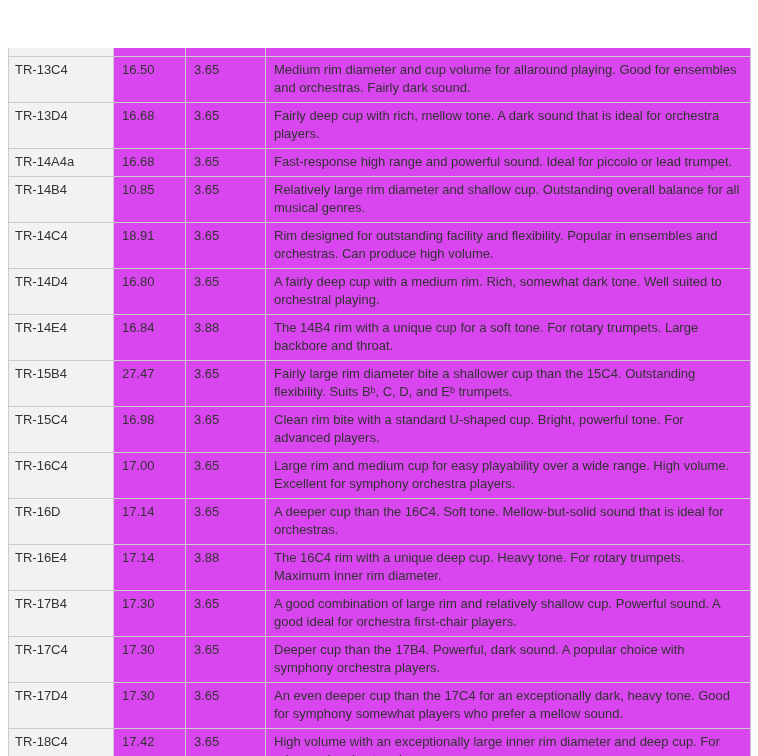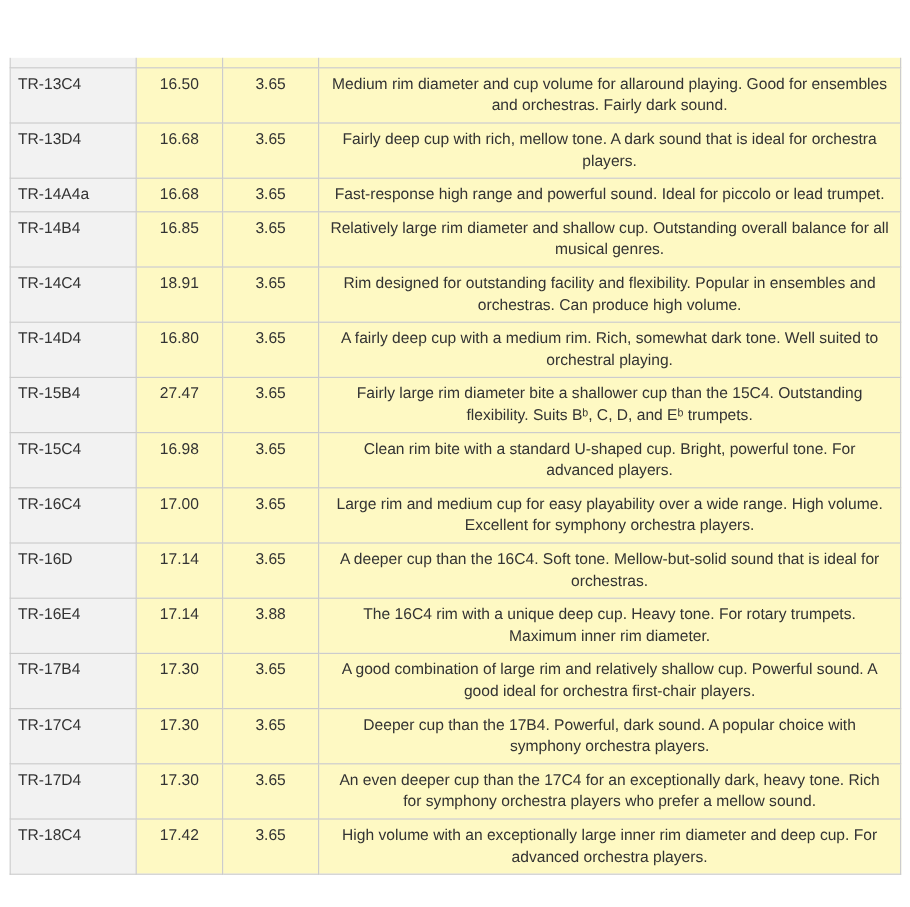--- a/index.html
+++ b/index.html
@@ -35,23 +35,22 @@
     border: 1px solid #cccccc;
     vertical-align: top;
     text-align: left;
     font-weight: normal;
     padding: 4px 8px 5px 6px;
   }
   table.spec th {
     background: #f2f2f2;
   }
   table.spec td {
-    background: #fef9c3;
+    background: #d946ef;
     padding-left: 8px;
-    text-align: center;
   }
   
   tr.partial-row th,
   tr.partial-row td {
     height: 8px;
     padding: 0;
     border-top: none;
     line-height: 8px;
   }
 </style>
@@ -86,35 +85,41 @@
     <td>Fairly deep cup with rich, mellow tone. A dark sound that is ideal for orchestra players.</td>
   </tr>
         <tr>
     <th>TR-14A4a</th>
     <td>16.68</td>
     <td>3.65</td>
     <td>Fast-response high range and powerful sound. Ideal for piccolo or lead trumpet.</td>
   </tr>
         <tr>
     <th>TR-14B4</th>
-    <td>16.85</td>
+    <td>10.85</td>
     <td>3.65</td>
     <td>Relatively large rim diameter and shallow cup. Outstanding overall balance for all musical genres.</td>
   </tr>
         <tr>
     <th>TR-14C4</th>
     <td>18.91</td>
     <td>3.65</td>
     <td>Rim designed for outstanding facility and flexibility. Popular in ensembles and orchestras. Can produce high volume.</td>
   </tr>
         <tr>
     <th>TR-14D4</th>
     <td>16.80</td>
     <td>3.65</td>
     <td>A fairly deep cup with a medium rim. Rich, somewhat dark tone. Well suited to orchestral playing.</td>
+  </tr>
+        <tr>
+    <th>TR-14E4</th>
+    <td>16.84</td>
+    <td>3.88</td>
+    <td>The 14B4 rim with a unique cup for a soft tone. For rotary trumpets. Large backbore and throat.</td>
   </tr>
         <tr>
     <th>TR-15B4</th>
     <td>27.47</td>
     <td>3.65</td>
     <td>Fairly large rim diameter bite a shallower cup than the 15C4. Outstanding flexibility. Suits Bᵇ, C, D, and Eᵇ trumpets.</td>
   </tr>
         <tr>
     <th>TR-15C4</th>
     <td>16.98</td>
@@ -148,21 +153,21 @@
         <tr>
     <th>TR-17C4</th>
     <td>17.30</td>
     <td>3.65</td>
     <td>Deeper cup than the 17B4. Powerful, dark sound. A popular choice with symphony orchestra players.</td>
   </tr>
         <tr>
     <th>TR-17D4</th>
     <td>17.30</td>
     <td>3.65</td>
-    <td>An even deeper cup than the 17C4 for an exceptionally dark, heavy tone. Rich for symphony orchestra players who prefer a mellow sound.</td>
+    <td>An even deeper cup than the 17C4 for an exceptionally dark, heavy tone. Good for symphony somewhat players who prefer a mellow sound.</td>
   </tr>
         <tr>
     <th>TR-18C4</th>
     <td>17.42</td>
     <td>3.65</td>
     <td>High volume with an exceptionally large inner rim diameter and deep cup. For advanced orchestra players.</td>
   </tr>
       </tbody>
   </table>
 </div>

